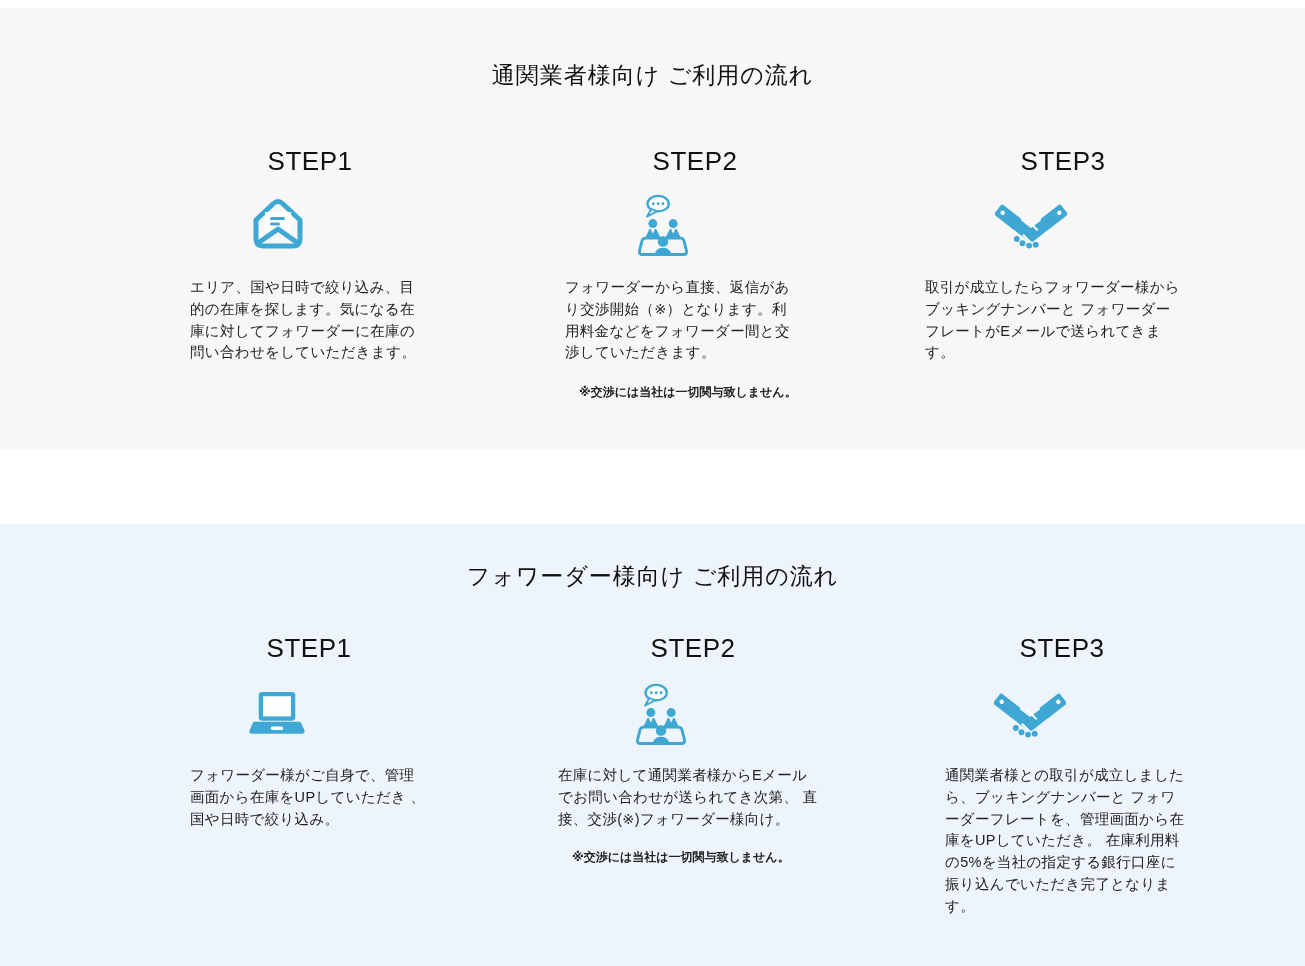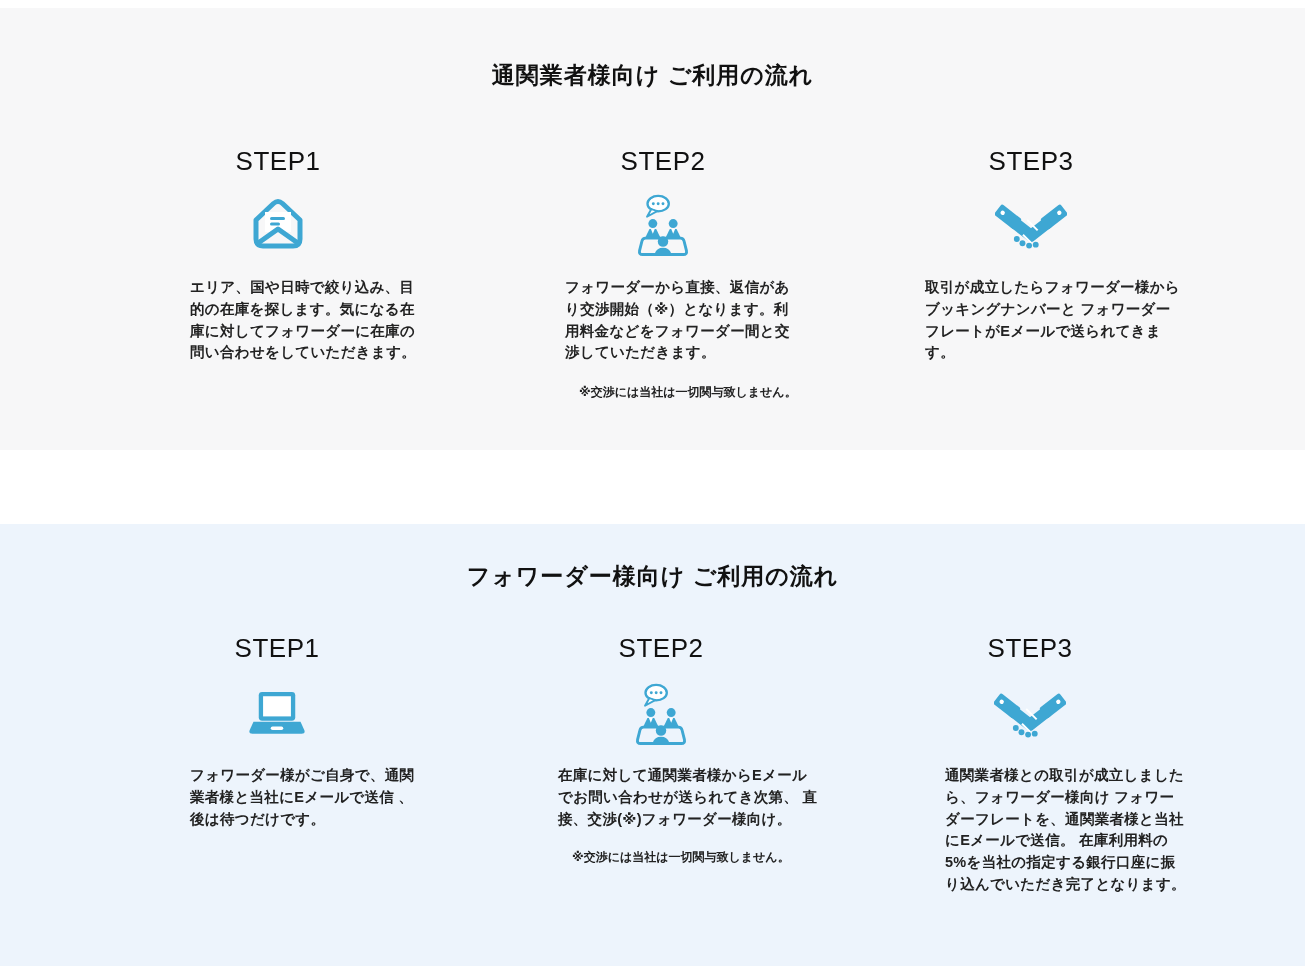--- a/index.html
+++ b/index.html
@@ -11,45 +11,45 @@
   }
   *{margin:0;padding:0;box-sizing:border-box;}
   html,body{background:#fff;}
   body{font-family:"Liberation Sans","DejaVu Sans",sans-serif;}
   .page{position:relative;width:1305px;height:966px;background:#ffffff;overflow:hidden;}
   .band{position:absolute;left:0;width:100%;}
   .band.customs{top:8px;height:442px;background:var(--section1-bg);}
   .band.forwarder{top:524px;height:500px;background:var(--section2-bg);}
   .section-title{
     position:absolute;left:0;width:100%;text-align:center;
-    font-size:23px;font-weight:700;color:var(--heading);letter-spacing:1px;
+    font-size:23px;font-weight:400;color:var(--heading);letter-spacing:1px;
   }
   .band.customs .section-title{top:52px;}
   .band.forwarder .section-title{top:37px;}
   .step{position:absolute;}
   .step-label{
     position:absolute;transform:translateX(-50%);
-    font-size:26px;font-weight:500;color:var(--heading);letter-spacing:.5px;white-space:nowrap;
+    font-size:26px;font-weight:500;color:var(--heading);letter-spacing:.5px;white-space:nowrap;margin-left:32px;
   }
   .step-icon{
     position:absolute;transform:translateX(-50%);
     height:66px;display:flex;align-items:center;justify-content:center;
     color:var(--accent);
   }
   .band.customs .step-label{top:138px;}
   .band.customs .step-icon{top:184px;}
   .band.customs .step-desc{top:269px;}
   .band.customs .step-note{top:376px;}
   .band.forwarder .step-label{top:109px;}
   .band.forwarder .step-icon{top:157px;}
   .band.forwarder .step-desc{top:241px;}
   .band.forwarder .step-note{top:325px;}
   .step-desc{
     position:absolute;left:0;width:100%;
-    font-size:14.5px;line-height:21.8px;font-weight:700;color:var(--text);
+    font-size:14.5px;line-height:21.8px;font-weight:400;color:var(--text);
     letter-spacing:.3px;text-align:left;
   }
   .step-note{
     position:absolute;left:14px;width:100%;
     font-size:12px;line-height:16px;font-weight:700;color:var(--text);
     white-space:nowrap;
   }
   svg{display:block;}
 </style>
 </head>
@@ -135,21 +135,21 @@
     <div class="step" style="left:190px;width:236px;">
       <div class="step-label" style="left:87px;">STEP1</div>
       <div class="step-icon" style="left:87px;">
         <svg viewBox="0 0 64 50" width="62" height="48" aria-hidden="true">
           <rect x="13" y="2" width="38" height="30" rx="3.5" fill="currentColor"></rect>
           <rect x="17.5" y="6.5" width="29" height="21" fill="#fff"></rect>
           <path d="M7.5 33 L56.5 33 L60.5 42 Q61.8 45.5 57.5 45.5 L6.5 45.5 Q2.2 45.5 3.5 42 Z" fill="currentColor"></path>
           <rect x="25.5" y="38" width="13" height="3.6" rx="1.8" fill="#fff"></rect>
         </svg>
       </div>
-      <p class="step-desc">フォワーダー様がご自身で、通関業者様と当社にEメールで送信 、後は待つだけです。</p>
+      <p class="step-desc">フォワーダー様がご自身で、管理画面から在庫をUPしていただき 、国や日時で絞り込み。</p>
     </div>
 
     <div class="step" style="left:558px;width:262px;">
       <div class="step-label" style="left:103px;">STEP2</div>
       <div class="step-icon" style="left:103px;">
         <svg viewBox="0 0 64 66" width="62" height="64" aria-hidden="true">
           <ellipse cx="27" cy="11" rx="11" ry="8" fill="#fff" stroke="currentColor" stroke-width="2.4"></ellipse>
           <path d="M20 16.5 L15.5 24.5 L26.5 18.5 Z" fill="#fff" stroke="currentColor" stroke-width="2" stroke-linejoin="round"></path>
           <ellipse cx="27" cy="11" rx="9.2" ry="6.4" fill="#fff"></ellipse>
           <circle cx="22" cy="11" r="1.5" fill="currentColor"></circle>
@@ -189,17 +189,17 @@
             <rect x="15" y="23" width="30" height="12.5" rx="3" fill="currentColor"></rect>
           </g>
           <path d="M34 19 L45 30" stroke="#fff" stroke-width="2"></path>
           <path d="M29.5 34.5 L38 43" stroke="#fff" stroke-width="2"></path>
           <circle cx="23" cy="39" r="3.1" fill="currentColor"></circle>
           <circle cx="29" cy="43.5" r="3.1" fill="currentColor"></circle>
           <circle cx="36" cy="46" r="3.1" fill="currentColor"></circle>
           <circle cx="43" cy="45" r="3.1" fill="currentColor"></circle>
         </svg>
       </div>
-      <p class="step-desc">通関業者様との取引が成立しましたら、フォワーダー様向け フォワーダーフレートを、通関業者様と当社にEメールで送信。 在庫利用料の5%を当社の指定する銀行口座に振り込んでいただき完了となります。</p>
+      <p class="step-desc">通関業者様との取引が成立しましたら、ブッキングナンバーと フォワーダーフレートを、管理画面から在庫をUPしていただき。 在庫利用料の5%を当社の指定する銀行口座に振り込んでいただき完了となります。</p>
     </div>
   </section>
 
 </div>
 
 </body></html>

